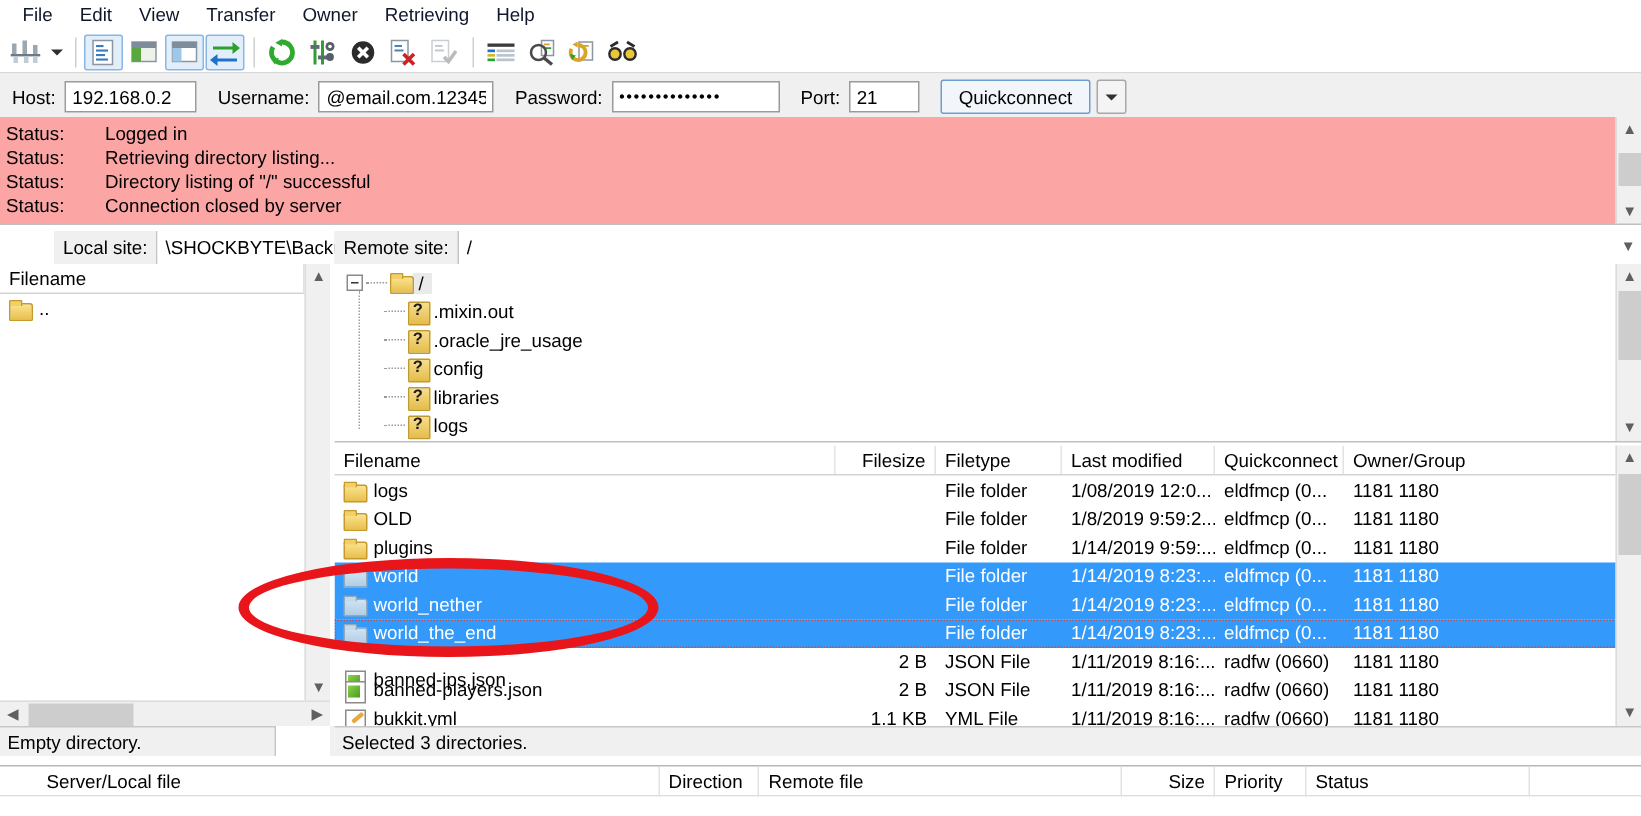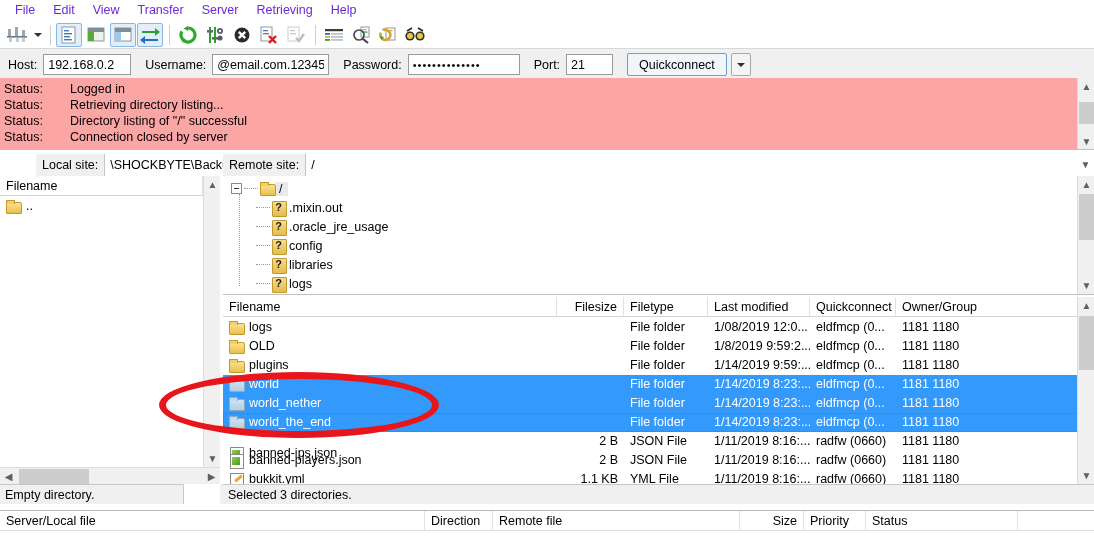--- a/index.html
+++ b/index.html
@@ -14,21 +14,21 @@
     -webkit-font-smoothing: antialiased;
   }
   #app { position: relative; width: 1094px; height: 544px; }
 
   
   .menubar {
     position: absolute; left: 0; top: 0; width: 1094px; height: 21px;
     background: #ffffff; display: flex; align-items: center; padding-left: 6px;
   }
   .menubar .mi {
-    padding: 2px 9px; font-size: 12.5px; color: #6d28d9; line-height: 15px;
+    padding: 2px 9px; font-size: 12.5px; color: #0f172a; line-height: 15px;
     white-space: nowrap;
   }
 
   
   .toolbar {
     position: absolute; left: 0; top: 21px; width: 1094px; height: 28px;
     background: #ffffff; display: flex; align-items: center; padding-left: 4px;
     border-bottom: 1px solid #d8d8d8;
   }
   .tbtn {
@@ -209,42 +209,42 @@
     border-right: 1px solid #c8c8c8;
   }
   .vsplit { position: absolute; width: 3px; background: #f0f0f0; }
 
   
   .queue {
     position: absolute; left: 0; bottom: 0; width: 1094px; height: 34px;
     background: #fff; border-top: 1px solid #b8b8b8;
   }
   .qhdr { display: flex; height: 20px; align-items: center; font-size: 12.5px;
-          border-bottom: 1px solid #dcdcdc; }
+          border-bottom: 1px solid #dcdcdc; padding-left: 25px; }
   .qhc { height: 20px; line-height: 20px; padding: 0 6px; border-right: 1px solid #e2e2e2;
          white-space: nowrap; overflow: hidden; }
   .qhc.r { text-align: right; }
 
   
   .annot {
     position: absolute; border: 7px solid #e8161b; border-radius: 50%;
     pointer-events: none;
   }
 </style>
 </head>
 <body>
 
 <div id="app">
 
   <div class="menubar">
     <div class="mi">File</div>
     <div class="mi">Edit</div>
     <div class="mi">View</div>
     <div class="mi">Transfer</div>
-    <div class="mi">Server</div>
+    <div class="mi">Owner</div>
     <div class="mi">Retrieving</div>
     <div class="mi">Help</div>
   </div>
 
   <div class="toolbar">
 
     <div class="tbtn">
       <svg width="20" height="18" viewBox="0 0 20 18">
         <rect x="1" y="3" width="3" height="7" fill="#9aa7b0"></rect>
         <rect x="8" y="1" width="3" height="9" fill="#9aa7b0"></rect>

